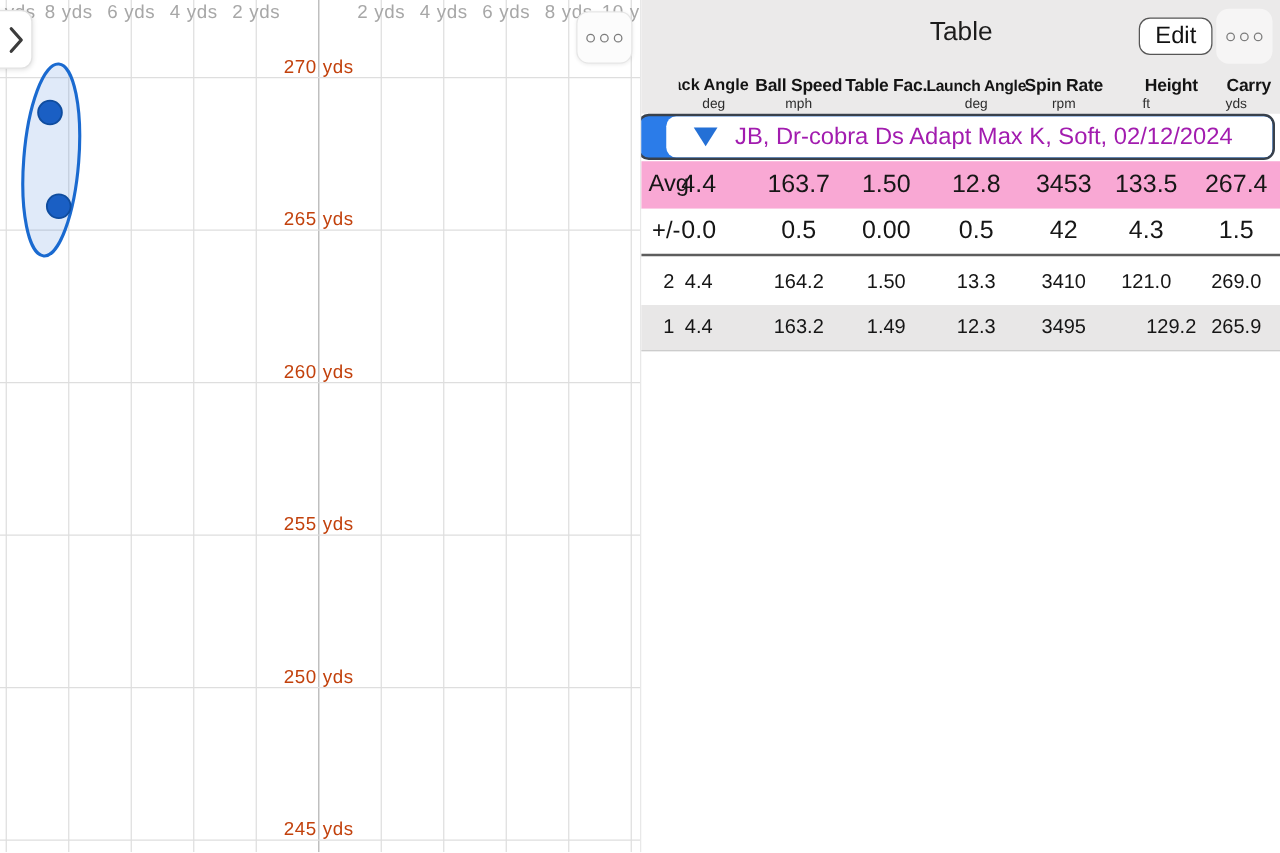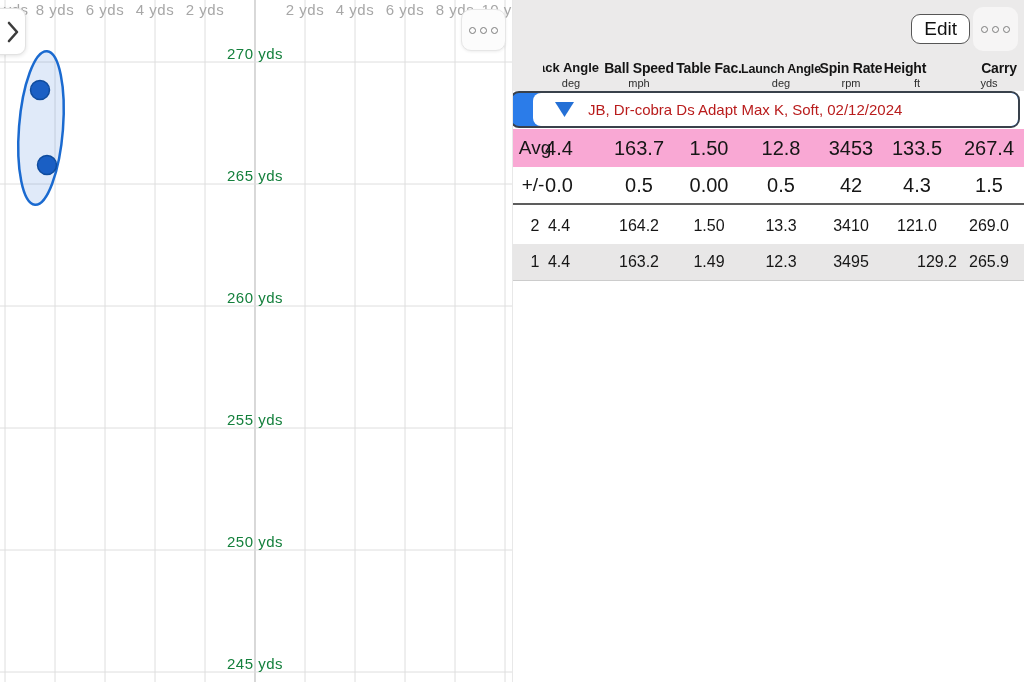--- a/index.html
+++ b/index.html
@@ -3,41 +3,41 @@
 <meta charset="utf-8">
 <style>
   html,body{margin:0;padding:0;background:#fff;}
   *{box-sizing:border-box;font-family:"Liberation Sans",sans-serif;}
   .app{position:relative;width:1024px;height:682px;overflow:hidden;background:#fff;}
 
   
   .chart-panel{position:absolute;left:0;top:0;width:512px;height:682px;background:#fff;overflow:hidden;}
   .chart-svg{position:absolute;left:0;top:0;}
   .tl{position:absolute;top:1px;transform:translateX(-50%);font-size:15px;color:#a7a7a7;white-space:nowrap;letter-spacing:.5px;}
-  .cl{position:absolute;left:255px;transform:translateX(-50%);font-size:15px;color:#15803d;white-space:nowrap;letter-spacing:.5px;}
+  .cl{position:absolute;left:255px;transform:translateX(-50%);font-size:15px;color:#c2410c;white-space:nowrap;letter-spacing:.5px;}
   .expand-btn{position:absolute;left:-10px;top:8px;width:36px;height:47px;background:#fff;border:1px solid #e2e2e2;border-radius:9px;box-shadow:0 1px 4px rgba(0,0,0,.12);display:flex;align-items:center;justify-content:flex-end;padding-right:5px;cursor:pointer;}
   .menu-sq{position:absolute;display:flex;align-items:center;justify-content:center;gap:4px;cursor:pointer;border-radius:10px;}
   .chart-menu{left:461px;top:9px;width:45px;height:42px;background:#fcfcfc;border:1px solid #e6e6e6;box-shadow:0 1px 3px rgba(0,0,0,.07);}
   .dot-o{width:7px;height:7px;border:1.6px solid #7c7c7c;border-radius:50%;background:transparent;}
 
   
   .table-panel{position:absolute;left:512px;top:0;width:512px;height:682px;background:#fff;border-left:1px solid #e8e8e8;overflow:hidden;}
   .panel-header{position:absolute;left:0;top:0;width:512px;height:91px;background:#ebeaea;}
   .panel-title{position:absolute;left:0;right:0;top:14px;text-align:center;font-size:21px;color:#1c1c1c;}
   .edit-btn{position:absolute;right:55px;top:14px;height:30px;padding:0 12px;background:#fff;border:1.5px solid #565656;border-radius:9px;font-size:19px;color:#111;display:flex;align-items:center;cursor:pointer;}
   .tbl-menu{right:7px;top:7px;width:45px;height:44px;background:#f6f5f5;}
   .hname{position:absolute;top:60px;transform:translateX(-50%);font-size:14px;font-weight:bold;color:#141414;white-space:nowrap;letter-spacing:-.2px;}
   .hname.small{font-size:12.5px;top:62px;}
   .hunit{position:absolute;top:77px;transform:translateX(-50%);font-size:11px;color:#2d2d2d;white-space:nowrap;}
   .hclip{position:absolute;left:30px;top:60px;width:56px;height:17px;overflow:hidden;}
   .hclip span{position:absolute;right:0;top:0;font-size:13px;font-weight:bold;color:#141414;white-space:nowrap;}
 
   .selector{position:absolute;left:-3px;top:91px;width:510px;height:37px;background:#2b7ce9;border:2.5px solid #39414b;border-radius:9px;overflow:hidden;cursor:pointer;}
   .sel-box{position:absolute;left:21px;right:0;top:0;bottom:0;background:#fff;border-radius:8px 6px 6px 8px;display:flex;align-items:center;padding-left:21px;gap:13px;}
-  .sel-text{font-size:15px;color:#b91c1c;white-space:nowrap;}
+  .sel-text{font-size:19px;color:#a21caf;white-space:nowrap;}
 
   .row{position:absolute;left:0;width:512px;}
   .cell{position:absolute;top:50%;transform:translate(-50%,-50%);white-space:nowrap;color:#161616;}
   .big{font-size:20px;}
   .sm{font-size:16px;}
   .rlabel-big{font-size:19px;}
   .row-avg{top:129px;height:38px;background:#f9a8d4;}
   .row-pm{top:167px;height:38px;background:#fff;border-bottom:2px solid #5d5d5d;}
   .row-s2{top:207px;height:37px;background:#fff;}
   .row-s1{top:244px;height:37px;background:#e8e7e7;border-bottom:1px solid #cccccc;}
@@ -101,39 +101,40 @@
     <div class="menu-sq chart-menu">
       <span class="dot-o"></span>
       <span class="dot-o"></span>
       <span class="dot-o"></span>
     </div>
   </div>
 
   <div class="table-panel">
 
     <div class="panel-header">
+      <div class="panel-title">Table</div>
       <button class="edit-btn">Edit</button>
       <div class="menu-sq tbl-menu">
         <span class="dot-o"></span>
         <span class="dot-o"></span>
         <span class="dot-o"></span>
       </div>
 
       <div class="hclip">
         <span>Attack Angle</span>
       </div>
       <span class="hunit" style="left:58px">deg</span>
       <span class="hname" style="left:126px">Ball Speed</span>
       <span class="hunit" style="left:126px">mph</span>
       <span class="hname" style="left:196px">Table Fac.</span>
       <span class="hname small" style="left:268px">Launch Angle</span>
       <span class="hunit" style="left:268px">deg</span>
       <span class="hname" style="left:338px">Spin Rate</span>
       <span class="hunit" style="left:338px">rpm</span>
-      <span class="hname" style="left:392px">Height</span>
+      <span class="hname" style="left:424px">Height</span>
       <span class="hunit" style="left:404px">ft</span>
       <span class="hname" style="left:486px">Carry</span>
       <span class="hunit" style="left:476px">yds</span>
     </div>
 
     <div class="selector">
       <div class="sel-box">
         <svg width="21" height="17" viewBox="0 0 21 17">
           <polygon points="1,1 20,1 10.5,16" fill="#2470d6"></polygon>
         </svg>

